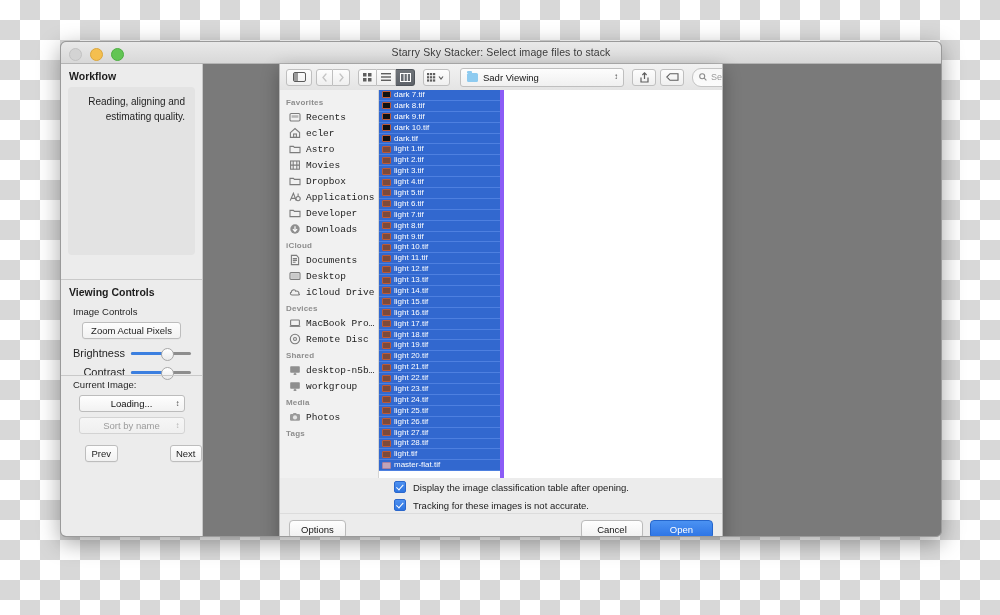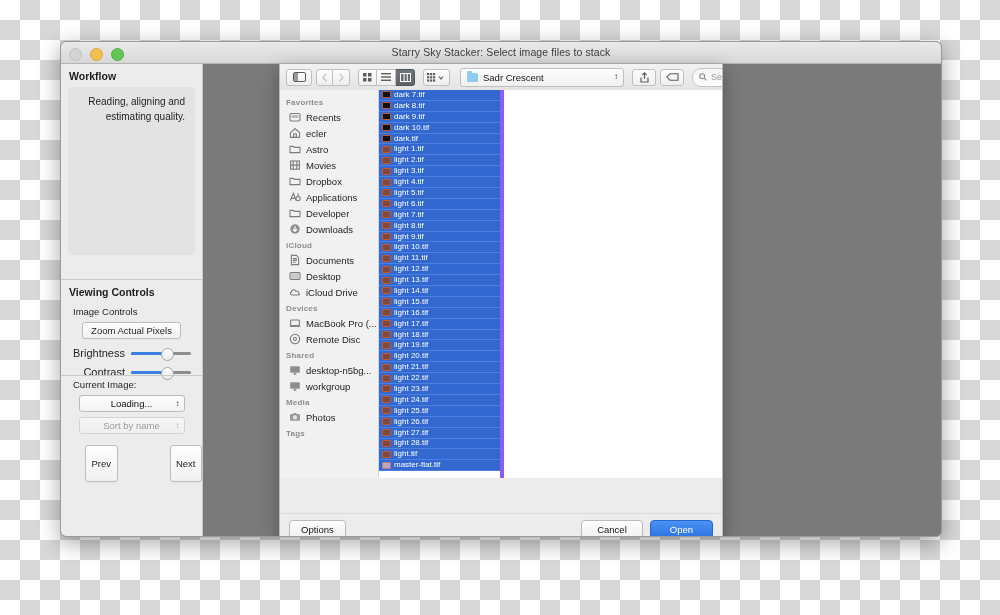--- a/index.html
+++ b/index.html
@@ -79,21 +79,21 @@
   .popup{
     position:relative;display:block;margin:0 auto;width:104px;height:15px;
     background:linear-gradient(to bottom,#fefefe,#f2f2f2);
     border:1px solid #bcbcbc;border-radius:3px;
     font-size:9.5px;color:#111;line-height:15px;text-align:center;
   }
   .popup.disabled{color:#9b9b9b;background:linear-gradient(to bottom,#f6f6f6,#efefef);border-color:#d3d3d3;}
   .popup .chev{position:absolute;right:4px;top:0;font-size:8px;line-height:15px;color:#444;}
   .popup.disabled .chev{color:#b0b0b0;}
   #prevnext{display:flex;justify-content:center;gap:28px;margin-top:11px;}
-  #prevnext .btn{width:44px;text-align:center;padding:12px 0;margin-left:24px;}
+  #prevnext .btn{width:44px;text-align:center;padding:2px 0;margin-left:24px;}
   
   #dialog{
     position:absolute;left:218px;top:22px;width:442px;height:480px;
     background:#ececec;border:1px solid #b9b9b9;
     border-top:none;border-radius:0 0 6px 6px;
     box-shadow:0 5px 18px rgba(0,0,0,.30);
     overflow:hidden;
   }
   #dlg-toolbar{
     position:relative;height:26px;
@@ -130,21 +130,21 @@
     display:flex;align-items:center;padding:0 6px;gap:4px;
   }
   #search-placeholder{font-size:9px;color:#9a9a9a;}
   #dlg-body{position:absolute;top:26px;left:0;right:0;bottom:66px;display:flex;background:#fff;}
   
   #fs-sidebar{
     width:98px;flex:0 0 98px;background:#f1f1f1;
     border-right:1px solid #d4d4d4;overflow:hidden;padding-top:4px;
   }
   .sb-section{font-size:8px;color:#8d8d8d;font-weight:bold;padding:4px 0 2px 6px;letter-spacing:.2px;}
-  .sb-item{display:flex;align-items:center;gap:5px;height:16px;padding-left:9px;cursor:default;}
+  .sb-item{display:flex;align-items:center;gap:5px;height:16px;padding-left:9px;cursor:default;font-family:Liberation Mono, monospace;}
   .sb-label{font-size:9.5px;color:#1c1c1c;white-space:nowrap;overflow:hidden;text-overflow:ellipsis;}
   .sb-ico{width:12px;height:12px;flex:0 0 12px;display:flex;align-items:center;justify-content:center;}
   
   #file-column{
     width:121px;flex:0 0 121px;border-right:4px solid #8b5cf6;
     background:#fff;overflow:hidden;position:relative;
   }
   .frow{
     height:10.9px;display:flex;align-items:center;gap:3px;padding-left:3px;
     background:#3268cf;border-bottom:1px solid #4e80e0;box-sizing:border-box;
@@ -308,21 +308,21 @@
             <rect x="0" y="6.4" width="2.2" height="2.2"></rect>
                 <rect x="3" y="6.4" width="2.2" height="2.2"></rect>
                 <rect x="6" y="6.4" width="2.2" height="2.2"></rect>
               </g>
             <path d="M12 3.5 L14 6 L16 3.5" fill="none" stroke="#5e5e5e" stroke-width="1.2"></path>
           </svg>
         </div>
 
         <div id="path-popup">
           <span class="folder-ico"></span>
-          <span id="path-name">Sadr Crescent</span>
+          <span id="path-name">Sadr Viewing</span>
           <span id="path-chev">↕</span>
         </div>
 
         <div style="flex:1"></div>
 
         <div class="tbtn" style="min-width:24px">
           <svg width="9" height="11" viewBox="0 0 9 11">
               <path d="M4.5 1 L4.5 7" stroke="#5e5e5e" stroke-width="1.2" fill="none"></path>
               <path d="M2.4 3 L4.5 .9 L6.6 3" stroke="#5e5e5e" stroke-width="1.2" fill="none"></path>
               <path d="M1 5.5 L1 10 L8 10 L8 5.5" stroke="#5e5e5e" stroke-width="1.2" fill="none"></path>
@@ -633,20 +633,30 @@
               <span class="fname">light.tif</span>
             </div>
             <div class="frow">
               <span class="fthumb" style="background: rgb(195, 163, 184); border-color: rgb(169, 127, 160);"></span>
               <span class="fname">master-flat.tif</span>
             </div>
           </div>
         <div id="preview-column"></div>
       </div>
 
+      <div id="dlg-options">
+          <div class="opt-row">
+            <span class="cbox"></span>
+            <span class="opt-label">Display the image classification table after opening.</span>
+          </div>
+          <div class="opt-row">
+            <span class="cbox"></span>
+            <span class="opt-label">Tracking for these images is not accurate.</span>
+          </div>
+        </div>
 
       <div id="dlg-footer">
         <button class="fbtn">Options</button>
         <div class="spacer"></div>
         <div id="cancel-open">
           <button class="fbtn cancel">Cancel</button>
           <button class="fbtn primary">Open</button>
         </div>
       </div>
 

